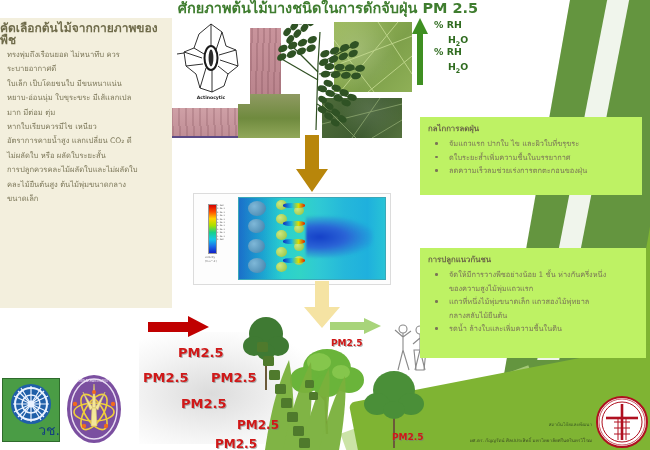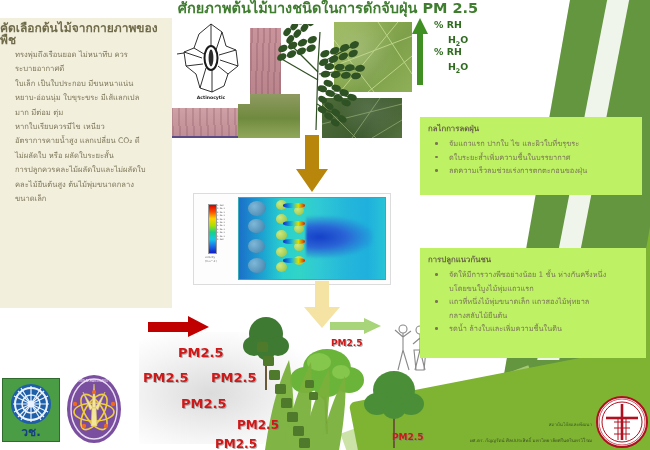--- a/index.html
+++ b/index.html
@@ -68,21 +68,21 @@
     padding:4px 6px 0 6px;
     box-sizing:border-box;
   }
   #left-panel .hd{
     font-size:12px;font-weight:bold;color:#6f6b4a;
     margin:0 0 2px 0;line-height:12px;
   }
   #left-panel ul{list-style:none;margin:0;padding:0;}
   #left-panel li{
     font-size:7.6px;color:#7a7557;line-height:14.4px;
-    padding-left:15px;
+    padding-left:7px;
   }
 
   
   #collage{position:absolute;left:172px;top:16px;width:240px;height:120px;z-index:8;}
   .ph{position:absolute;}
   .stoma{
     left:0;top:2px;width:78px;height:86px;background:#ffffff;
   }
   .stoma svg{display:block;}
   .stoma .cap{
@@ -241,22 +241,22 @@
   }
   .infobox li.nobul{padding-left:22px;}
 
   
   #logo-left{position:absolute;left:2px;top:378px;width:58px;height:64px;z-index:30;}
   #logo-left .frame{
     position:absolute;inset:0;background:#4a9c45;border:1px solid #2e6b2c;
   }
   #logo-left .wheel{position:absolute;left:5px;top:4px;width:48px;height:44px;}
   #logo-left .txt{
-    position:absolute;left:0;bottom:1px;width:100%;text-align:center;
-    font-size:12px;font-weight:bold;color:#14407f;
+    position:absolute;left:0;bottom:1px;width:100%;text-align:right;
+    font-size:14px;font-weight:normal;color:#14407f;
   }
   #logo-mid{position:absolute;left:66px;top:374px;width:56px;height:70px;z-index:30;}
   #logo-right{position:absolute;right:2px;bottom:2px;width:52px;height:52px;z-index:35;}
   #credit{
     position:absolute;right:58px;bottom:22px;width:150px;
     text-align:right;font-size:4.6px;color:#3a5a22;line-height:7px;z-index:34;
   }
   #credit2{
     position:absolute;right:58px;bottom:6px;width:210px;
     text-align:right;font-size:4.6px;color:#3a4a22;line-height:7px;z-index:34;
@@ -274,21 +274,21 @@
   <div class="band band-bot2"></div>
   <div class="band band-bot"></div>
 
   <div id="title">ศักยภาพต้นไม้บางชนิดในการดักจับฝุ่น PM 2.5</div>
 
   <div id="left-panel">
     <div class="hd">คัดเลือกต้นไม้จากกายภาพของพืช</div>
     <ul>
       <li>ทรงพุ่มถึงเรือนยอด ไม่หนาทึบ ควร</li>
       <li>ระบายอากาศดี</li>
-      <li>ใบเล็ก เป็นใบประกอบ มีขนหนาแน่น</li>
+      <li>ใบเล็ก เป็บโดยขนใบ มีขนหนาแน่น</li>
       <li>หยาบ-อ่อนนุ่ม ใบขุระขระ มีเส้แลกเปล</li>
       <li>มาก มีต่อม ตุ่ม</li>
       <li>หากใบเรียบควรมีไข เหนียว</li>
       <li>อัตราการคายน้ำสูง แลกเปลี่ยน CO₂ ดี</li>
       <li>ไม่ผลัดใบ หรือ ผลัดใบระยะสั้น</li>
       <li>การปลูกควรคละไม้ผลัดใบและไม่ผลัดใบ</li>
       <li>คละไม้ยืนต้นสูง ต้นไม้พุ่มขนาดกลาง</li>
       <li>ขนาดเล็ก</li>
     </ul>
   </div>
@@ -565,21 +565,21 @@
       <li><span class="bul"></span><span>จัมแถวแรก ปากใบ ไข และผิวใบที่ขรุขระ</span></li>
       <li><span class="bul"></span><span>ดใบระยะส้ำเพิ่มความชื้นในบรรยากาศ</span></li>
       <li><span class="bul"></span><span>ลดความเร็วลมช่วยเร่งการตกตะกอนของฝุ่น</span></li>
     </ul>
   </div>
 
   <div class="infobox" id="box2">
     <div class="hd">การปลูกแนวกันชน</div>
     <ul>
       <li><span class="bul"></span><span>จัดให้มีการวางพืชอย่างน้อย 1 ชั้น ห่างกันครึ่งหนึ่ง</span></li>
-      <li class="nobul"><span>บโดยขนใบูงไม้พุ่มแถวแรก</span></li>
+      <li class="nobul"><span>ของความสูงไม้พุ่มแถวแรก</span></li>
       <li><span class="bul"></span><span>แถวที่หนึ่งไม้พุ่มขนาดเล็ก แถวสองไม้พุ่ทยาล</span></li>
       <li class="nobul"><span>กลางสลับไม้ยืนต้น</span></li>
       <li><span class="bul"></span><span>รดน้ำ ล้างใบและเพิ่มความชื้นในดิน</span></li>
     </ul>
   </div>
 
   <div id="logo-left">
     <div class="frame"></div>
     <svg class="wheel" viewBox="0 0 48 44">
       <circle cx="24" cy="22" r="20" fill="#1f5fa8"></circle>

